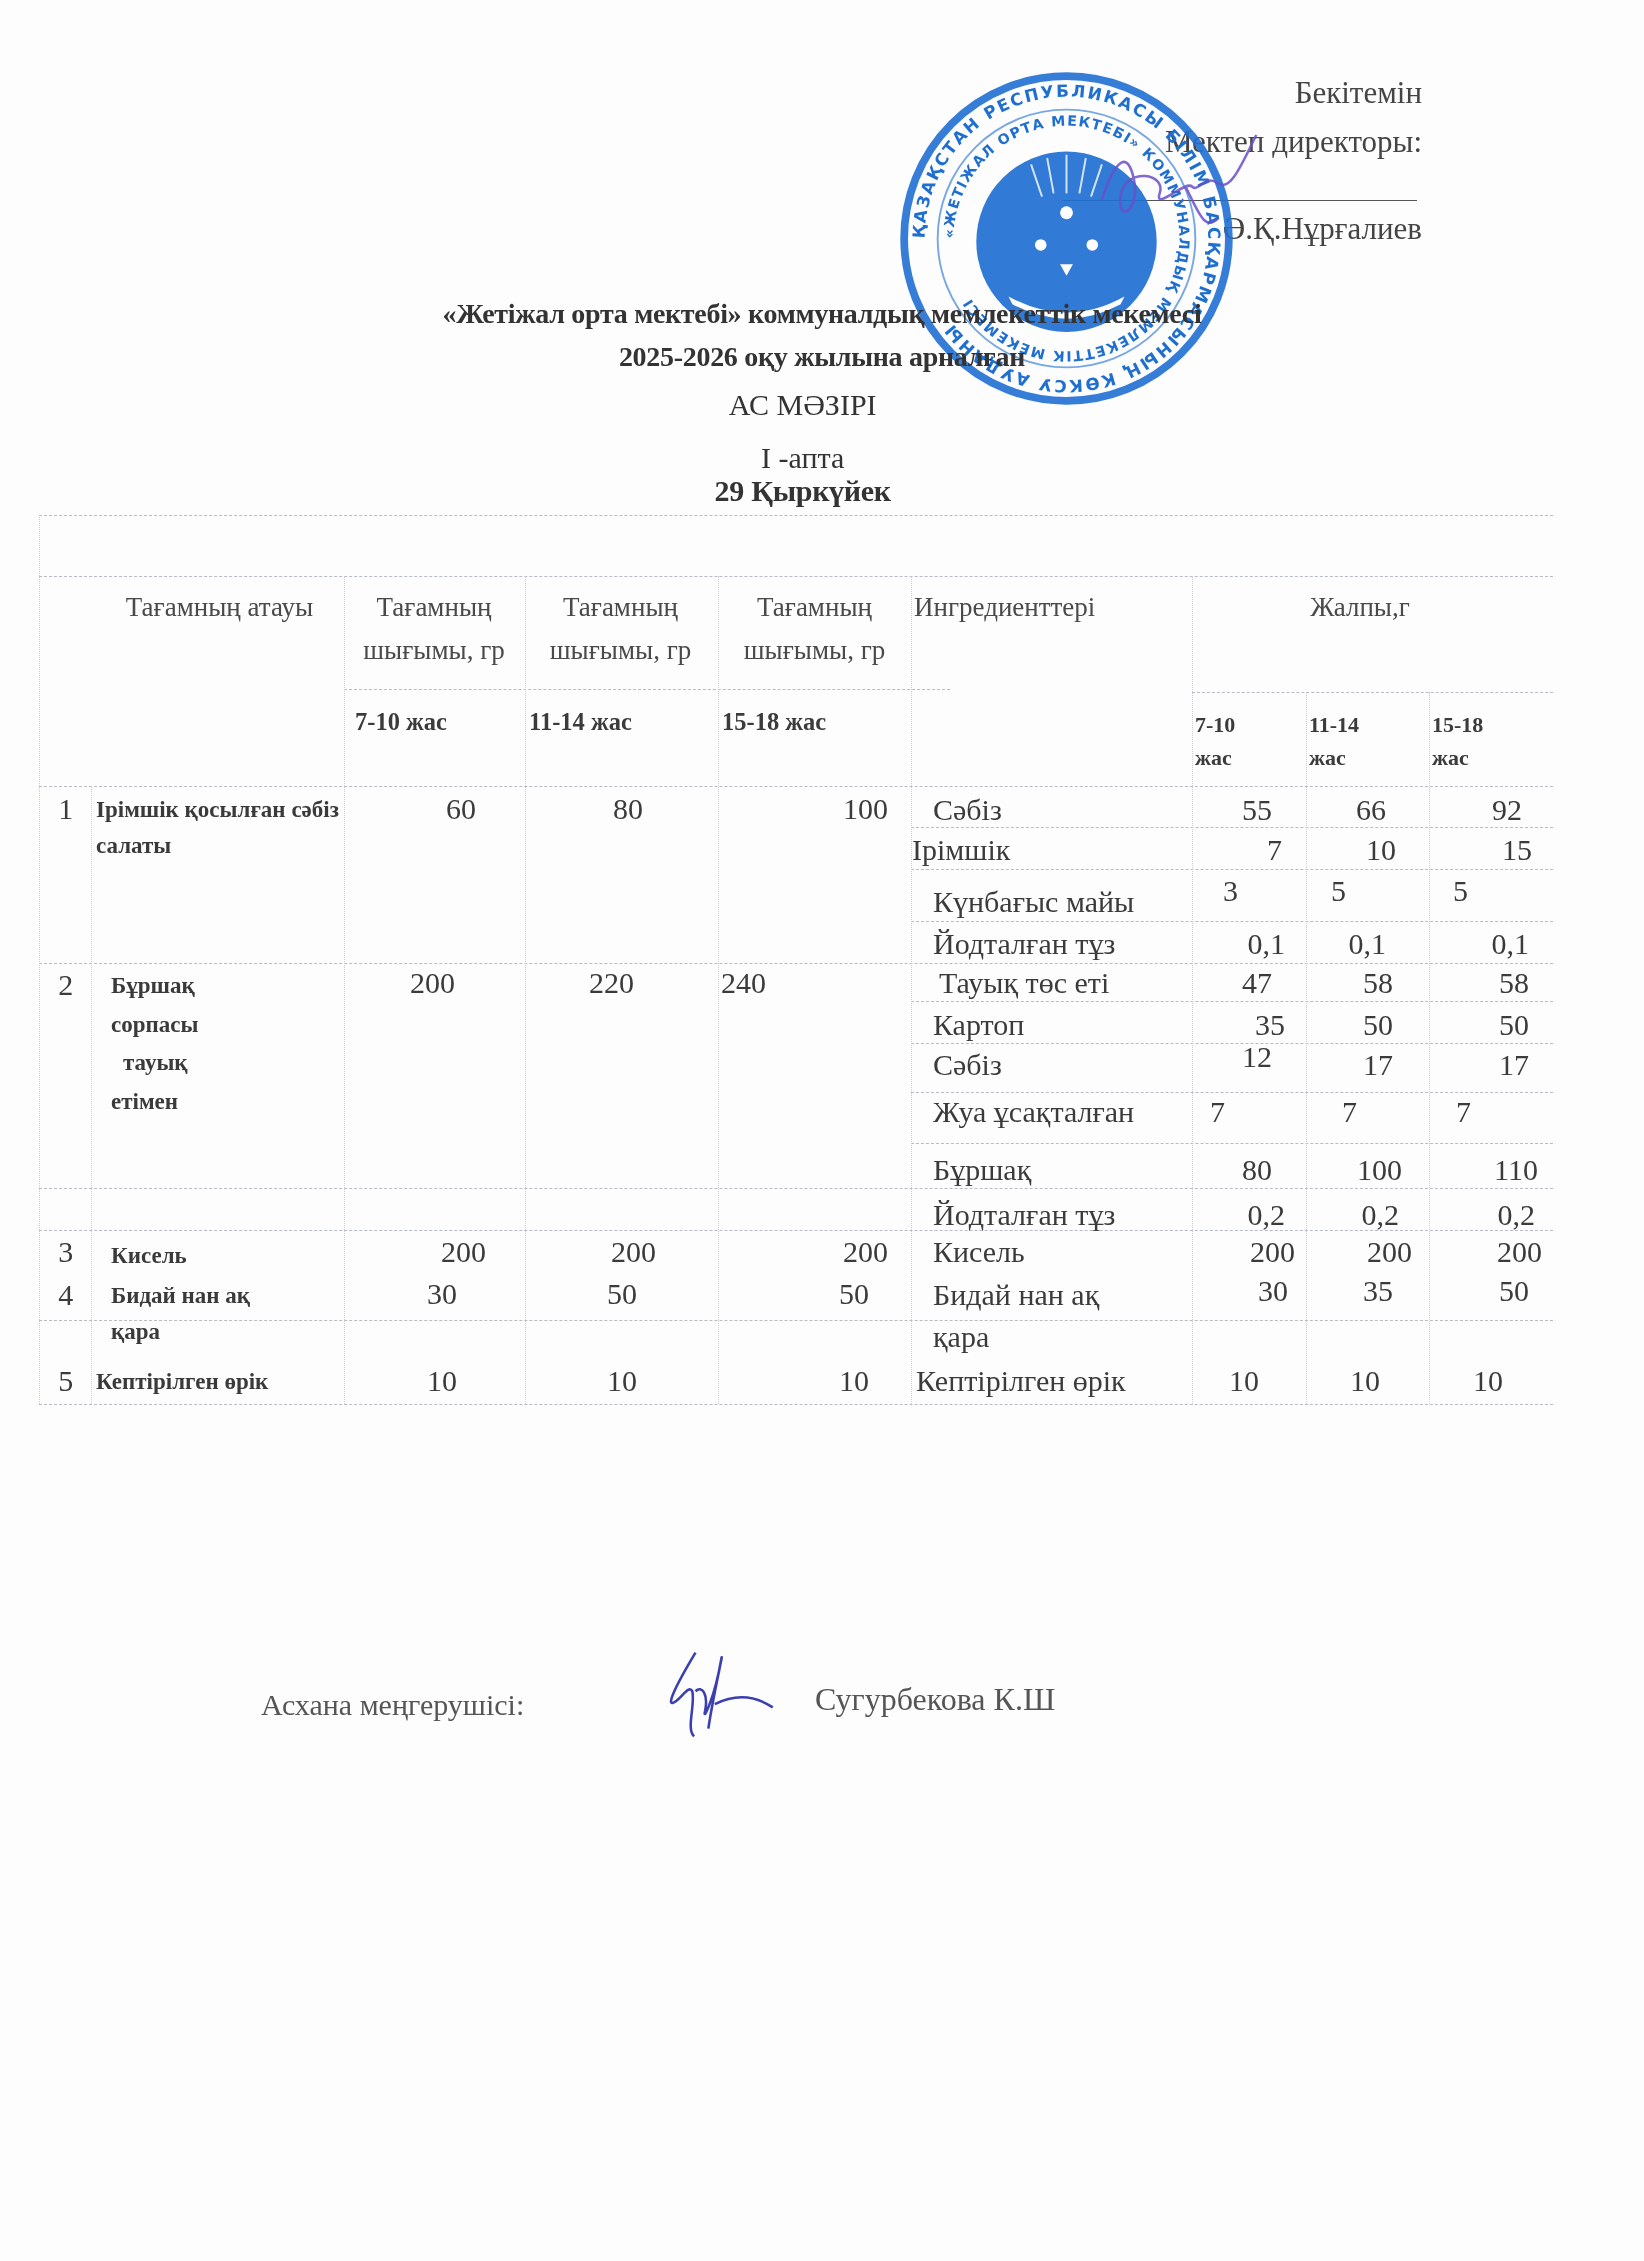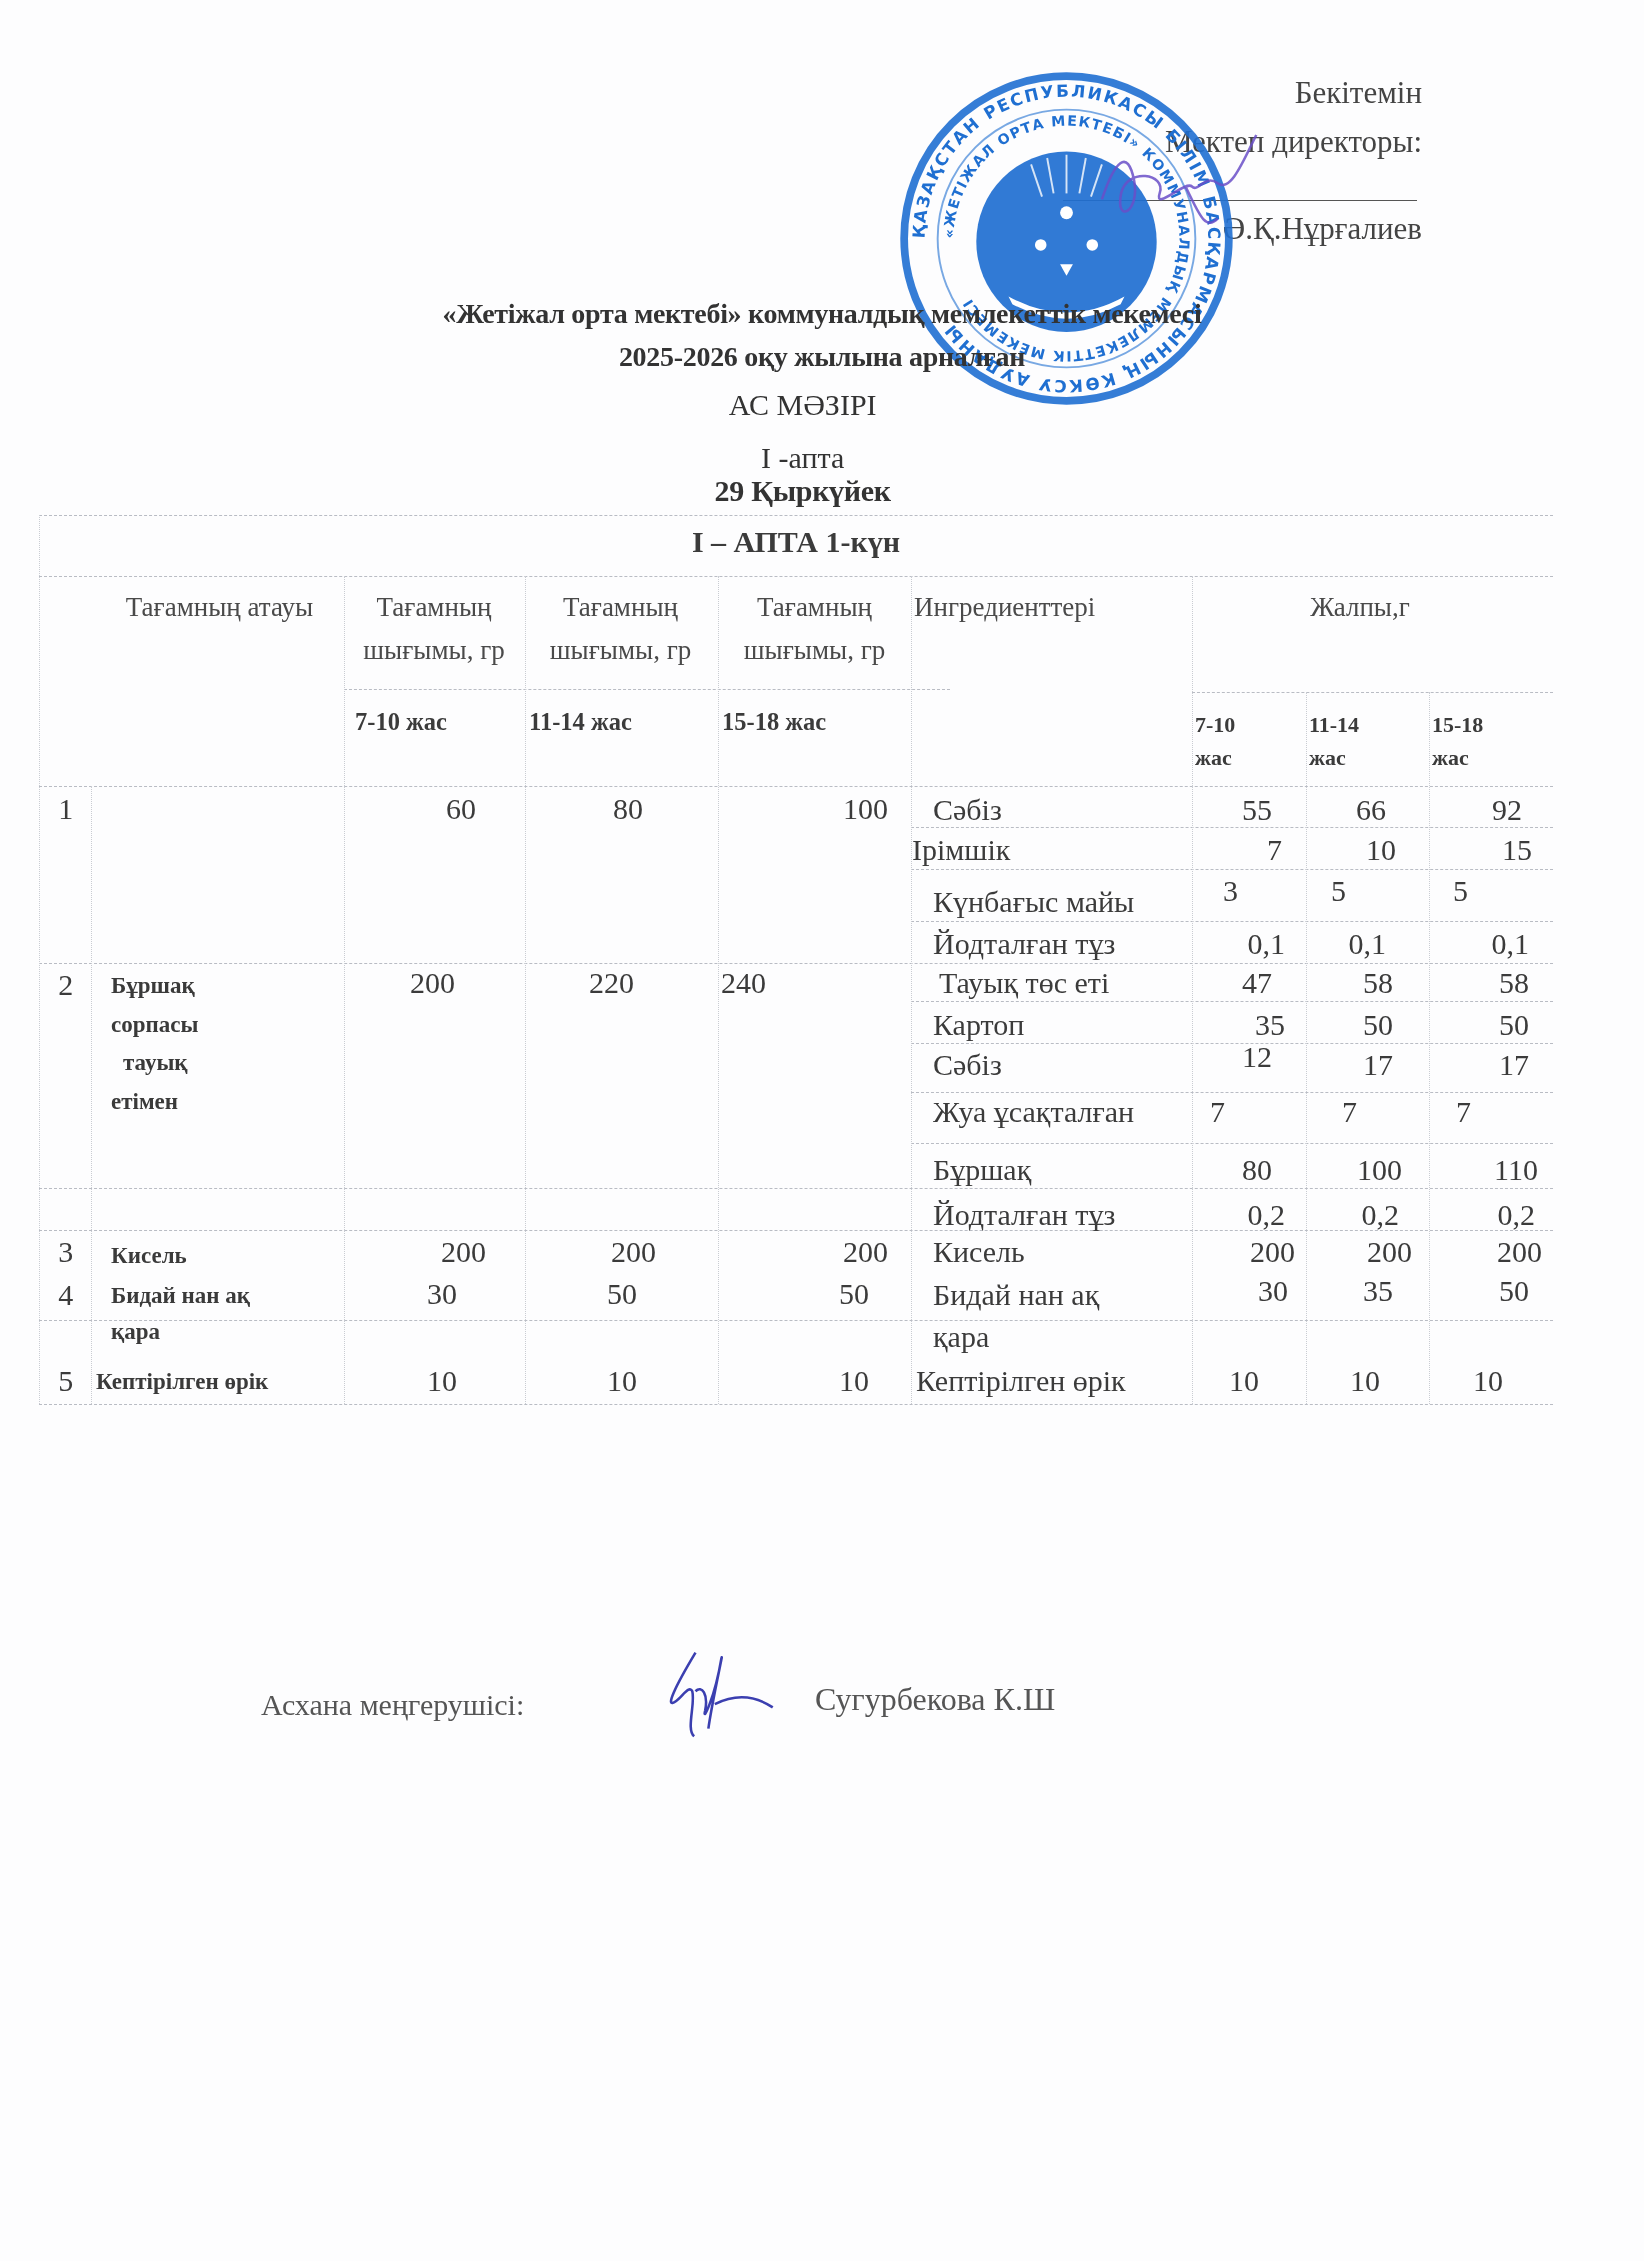--- a/index.html
+++ b/index.html
@@ -98,37 +98,37 @@
   <div class="vline" style="left:0;top:0;height:889px;"></div>
   <div class="vline" style="left:52px;top:271px;height:618px;"></div>
   <div class="vline" style="left:305px;top:61px;height:828px;"></div>
   <div class="vline" style="left:486px;top:61px;height:828px;"></div>
   <div class="vline" style="left:679px;top:61px;height:828px;"></div>
   <div class="vline" style="left:872px;top:61px;height:828px;"></div>
   <div class="vline" style="left:1153px;top:61px;height:828px;"></div>
   <div class="vline" style="left:1267px;top:177px;height:712px;"></div>
   <div class="vline" style="left:1390px;top:177px;height:712px;"></div>
 
-  <div class="cell bold" style="left:0;top:9.7px;width:1514px;text-align:center;font-size:30px;">І – АПТА 1-күн</div>
 
   <div class="cell hdr" style="left:58px;top:71px;width:245px;">Тағамның атауы</div>
   <div class="cell hdr" style="left:308px;top:71px;width:174px;">Тағамның шығымы, гр</div>
   <div class="cell hdr" style="left:488px;top:71px;width:187px;">Тағамның шығымы, гр</div>
   <div class="cell hdr" style="left:682px;top:71px;width:187px;">Тағамның шығымы, гр</div>
   <div class="cell hdr" style="left:875px;top:71px;width:245px;text-align:left;">Ингредиенттері</div>
   <div class="cell hdr" style="left:1192px;top:71px;width:258px;">Жалпы,г</div>
 
   <div class="cell bold" style="left:316px;top:193px;font-size:24.5px;">7-10 жас</div>
   <div class="cell bold" style="left:490px;top:193px;font-size:24.5px;">11-14 жас</div>
   <div class="cell bold" style="left:683px;top:193px;font-size:24.5px;">15-18 жас</div>
   <div class="cell bold" style="left:1156px;top:193px;width:77px;font-size:22px;line-height:33px;">7-10 жас</div>
   <div class="cell bold" style="left:1270px;top:193px;width:77px;font-size:22px;line-height:33px;">11-14 жас</div>
   <div class="cell bold" style="left:1393px;top:193px;width:77px;font-size:22px;line-height:33px;">15-18 жас</div>
 
   <div class="cell" style="left:19.3px;top:277px;">1</div>
+  <div class="cell dishname" style="left:57px;top:277px;width:245px;">Ірімшік қосылған сәбіз салаты</div>
   <div class="cell num" style="left:308px;top:277px;width:129px;">60</div>
   <div class="cell num" style="left:488px;top:277px;width:116px;">80</div>
   <div class="cell num" style="left:682px;top:277px;width:167px;">100</div>
 
   <div class="cell" style="left:894px;top:278px;">Сәбіз</div>
   <div class="cell num" style="left:1156px;top:278px;width:77px;">55</div>
   <div class="cell num" style="left:1270px;top:278px;width:77px;">66</div>
   <div class="cell num" style="left:1393px;top:278px;width:90px;">92</div>
 
   <div class="cell" style="left:873px;top:318px;">Ірімшік</div>

